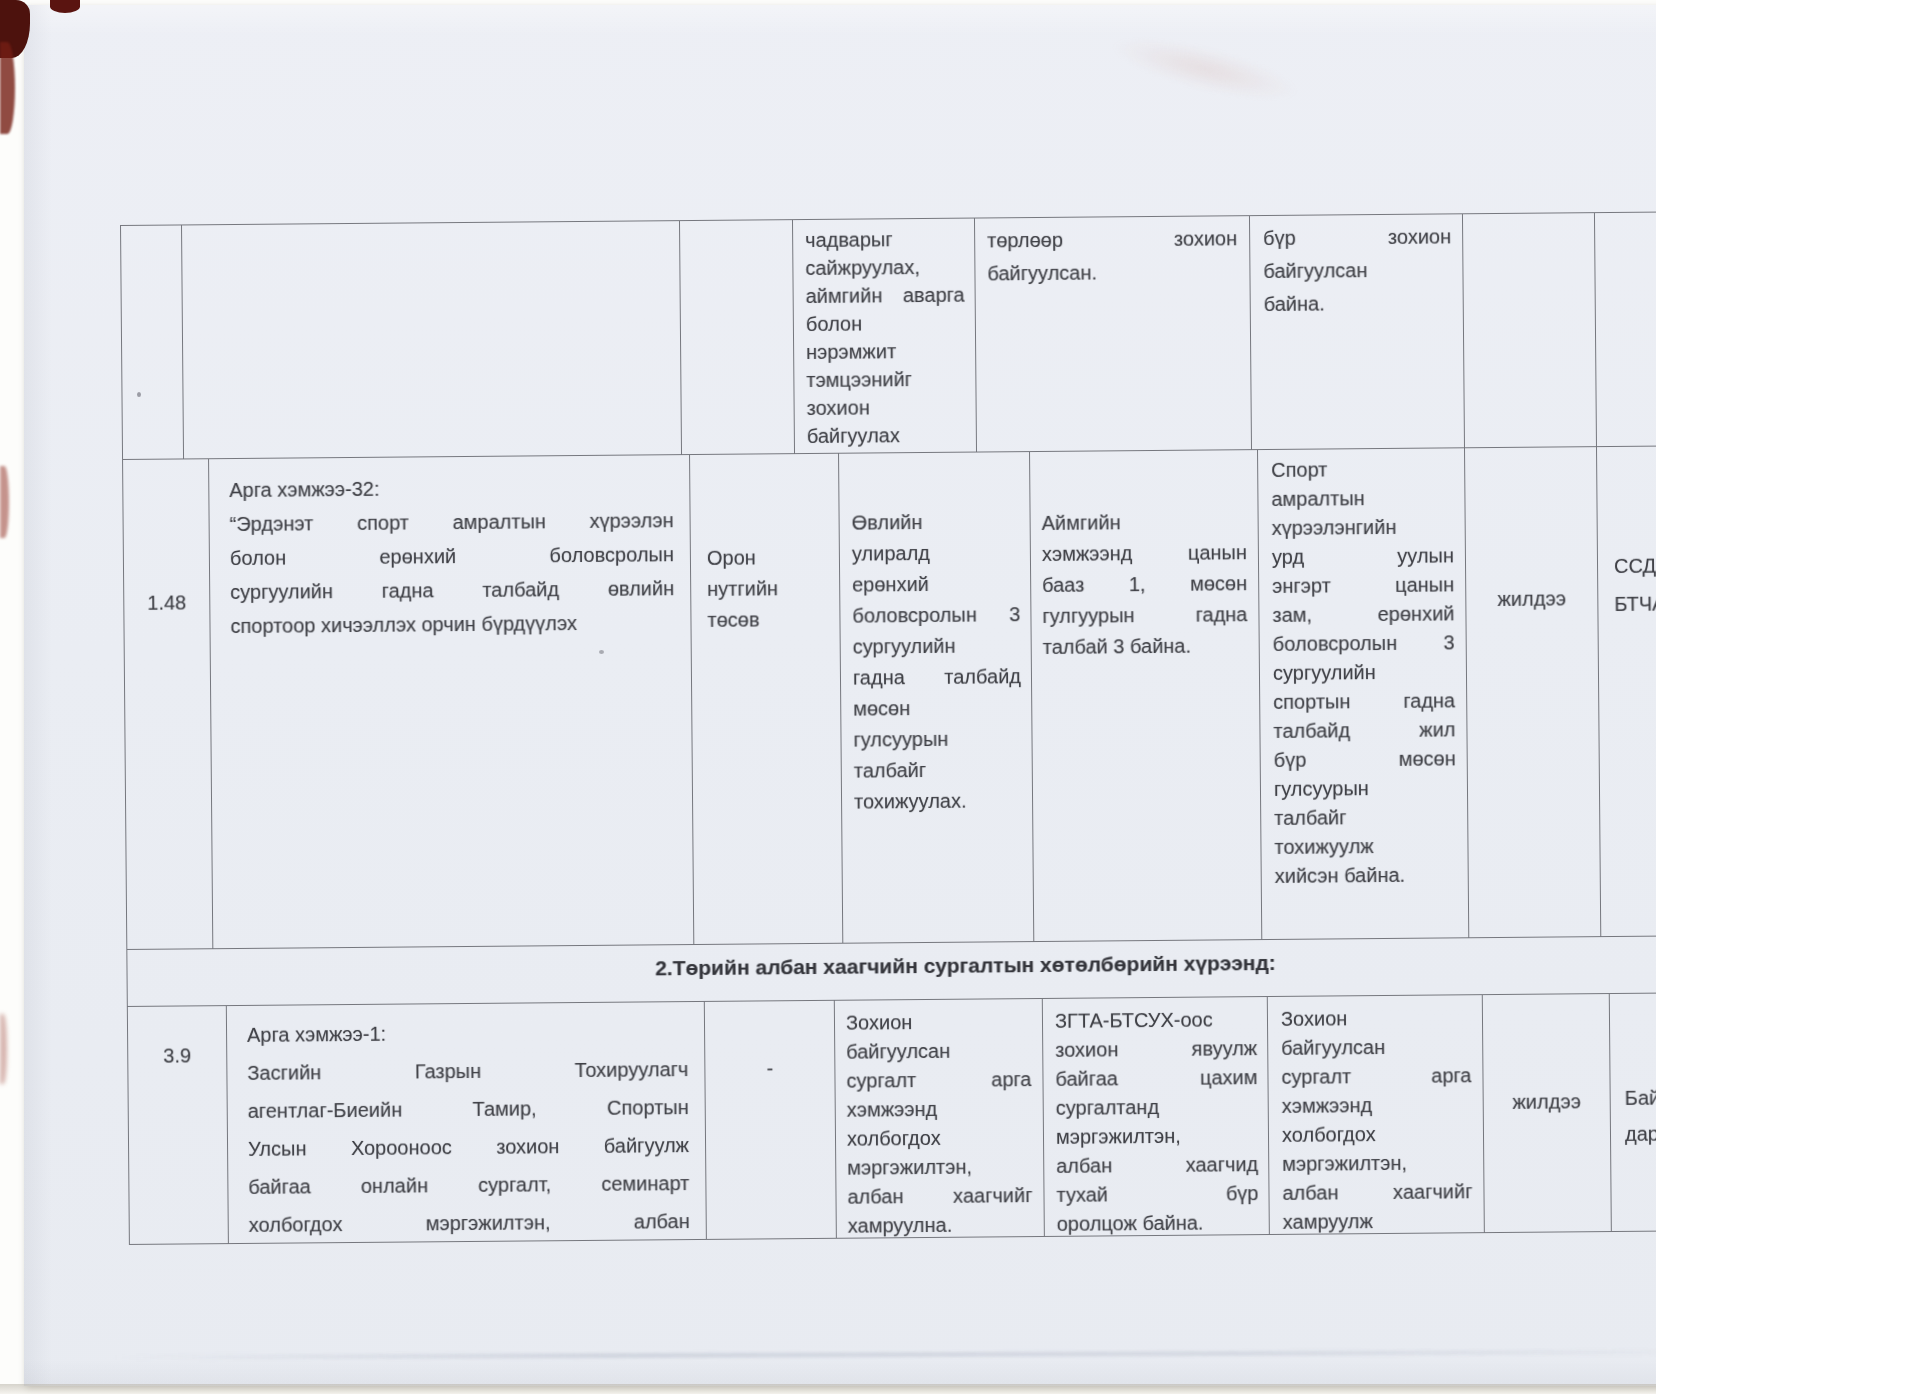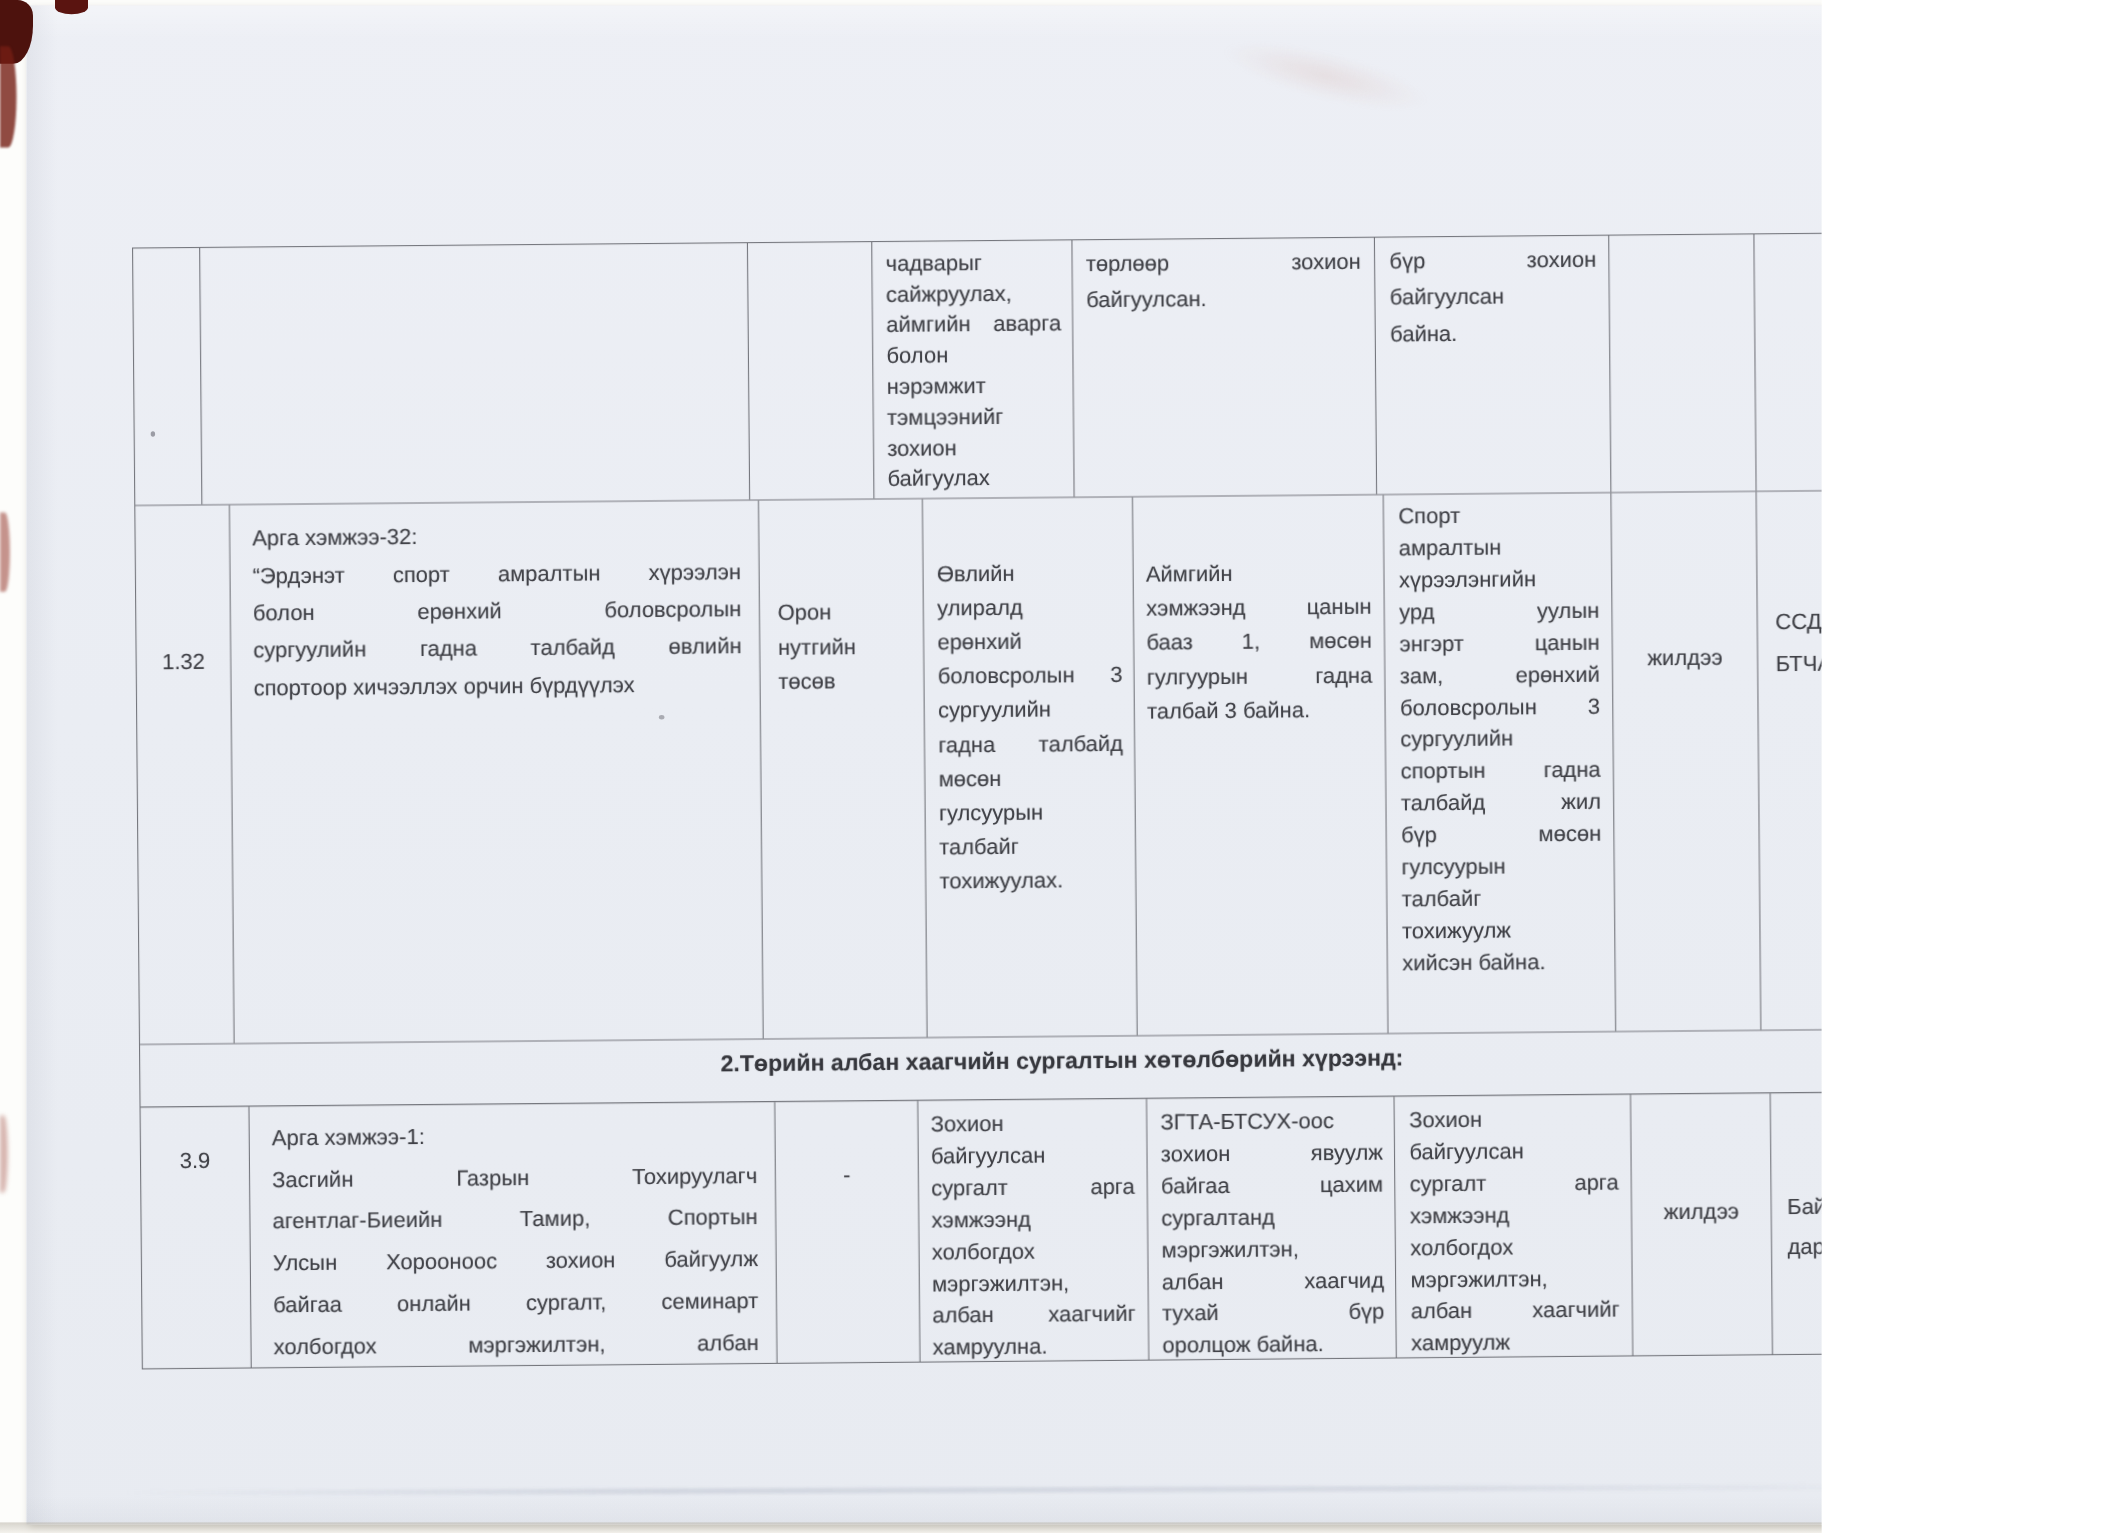--- a/index.html
+++ b/index.html
@@ -126,21 +126,21 @@
           <div class="ln">бүр зохион</div>
           <div class="ln">байгуулсан</div>
           <div class="ln">байна.</div>
         </div>
       <div class="cell"></div>
       <div class="cell"></div>
     </div>
 
     <div class="trow" style="grid-template-columns:85px 481px 149px 191px 228px 207px 132px 202px; height:490px;">
       <div class="cell center" style="padding-top:128px;">
-        <span>1.32</span>
+        <span>1.48</span>
       </div>
       <div class="cell" style="padding:14px 16px 0 20px; line-height:34px;">
         <div class="m-title">Арга хэмжээ-32:</div>
         <div>
             <div class="ln">“Эрдэнэт спорт амралтын хүрээлэн</div>
             <div class="ln">болон ерөнхий боловсролын</div>
             <div class="ln">сургуулийн гадна талбайд өвлийн</div>
             <div class="ln">спортоор хичээллэх орчин бүрдүүлэх</div>
           </div>
       </div>

